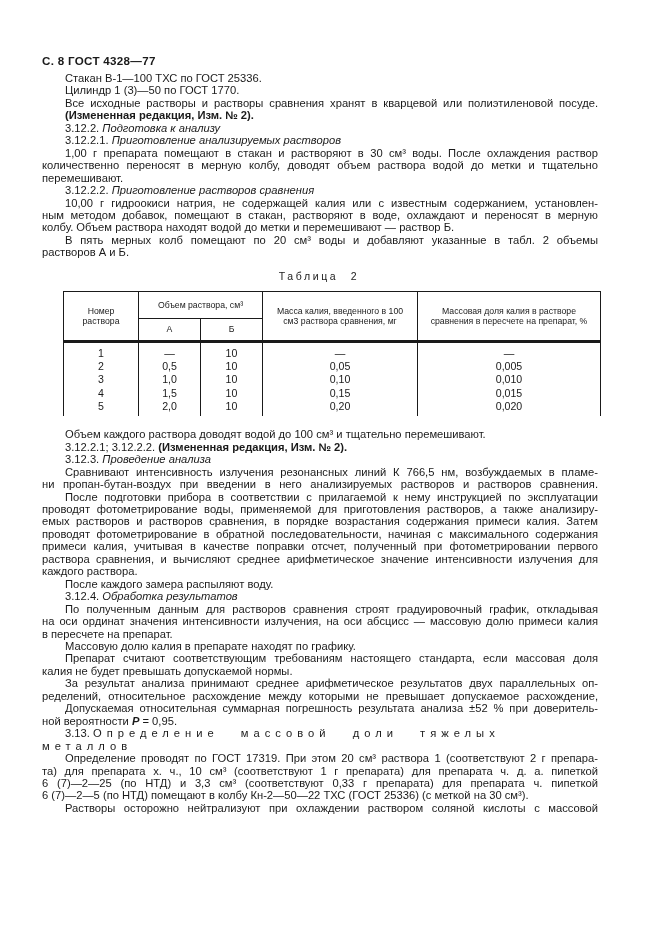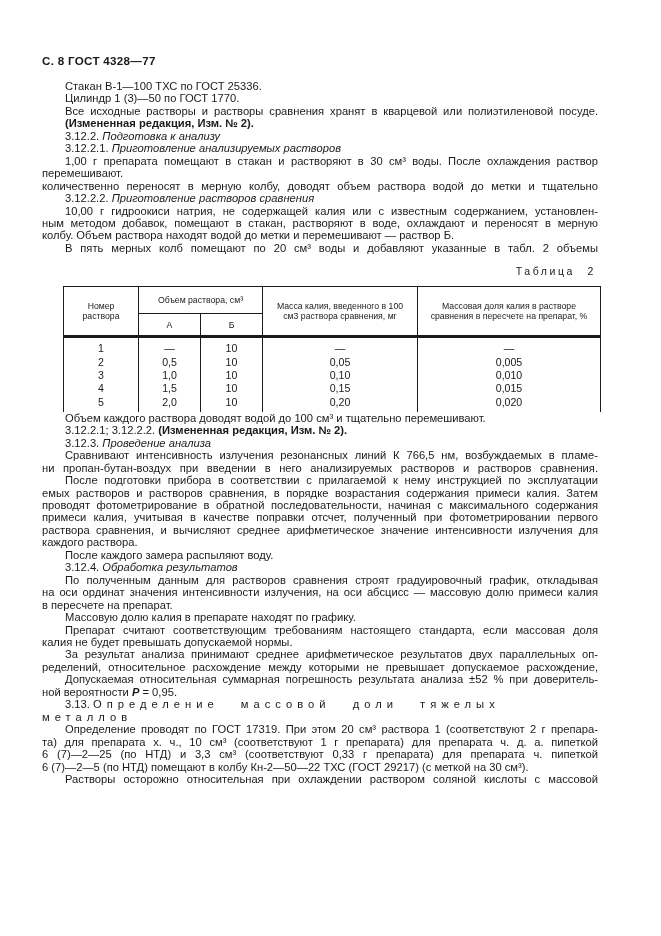--- a/index.html
+++ b/index.html
@@ -5,77 +5,78 @@
   html,body { margin:0; padding:0; background:#e8e8e8; }
   .page {
     position:relative; width:661px; height:936px; background:#ffffff;
     font-family:Liberation Sans, sans-serif; color:#1a1a1a;
     overflow:hidden; margin:0 auto;
   }
   .hdr {
     position:absolute; left:42px; top:54px;
     font-weight:bold; font-size:11.6px; letter-spacing:0.3px;
   }
-  .body-text { position:absolute; left:42px; top:80px; width:556px; }
+  .body-text { position:absolute; left:42px; top:72px; width:556px; }
   .ln { font-size:11.2px; line-height:12.45px; text-align:left; }
   .in { text-indent:23px; }
   .j  { text-align:justify; text-align-last:justify; }
   .b  { font-weight:bold; }
   .i  { font-style:italic; }
   .bi { font-weight:bold; font-style:italic; }
   .sp { letter-spacing:5px; word-spacing:14px; }
 
   .tbl-caption {
-    margin-top:11px; margin-bottom:9px; text-align:right;
+    margin-top:11px; margin-bottom:9px; text-align:center;
     font-size:10.5px; letter-spacing:2.6px; word-spacing:7px; padding-right:2px;
   }
   table.t2 {
     border-collapse:collapse; table-layout:fixed;
     margin-left:21px; width:537px;
     border-top:1px solid #1a1a1a; border-right:1px solid #1a1a1a;
   }
   table.t2 td { border-left:1px solid #1a1a1a; }
   table.t2 thead td {
     text-align:center; vertical-align:middle;
     font-size:8.7px; line-height:10.3px; padding:1px 6px;
   }
   table.t2 thead td.rs { border-bottom:3px solid #1a1a1a; }
   table.t2 thead td.grp { height:24px; border-bottom:1px solid #1a1a1a;margin-left:19px; }
   table.t2 thead tr.sub td { height:19px; border-bottom:3px solid #1a1a1a; }
   table.t2 tbody td {
     text-align:center; font-size:10.6px; line-height:13.3px; padding:0;
   }
   table.t2 tbody tr:first-child td { padding-top:4px; }
   table.t2 tbody tr:last-child td { padding-bottom:3px; }
-  .after-block { }
+  .after-block { margin-top:12px; }
 </style>
 </head>
 <body>
 
 <div class="page">
 
   <div class="hdr">С. 8 ГОСТ 4328—77</div>
 
   <div class="body-text">
 
     <div>
         <div class="ln in"><span>Стакан В-1—100 ТХС по ГОСТ 25336.</span></div>
         <div class="ln in"><span>Цилиндр 1 (3)—50 по ГОСТ 1770.</span></div>
         <div class="ln in j"><span>Все исходные растворы и растворы сравнения хранят в кварцевой или полиэтиленовой посуде.</span></div>
         <div class="ln in"><span class="b">(Измененная редакция, Изм. № 2).</span></div>
         <div class="ln in"><span>3.12.2. </span><span class="i">Подготовка к анализу</span></div>
         <div class="ln in"><span>3.12.2.1. </span><span class="i">Приготовление анализируемых растворов</span></div>
         <div class="ln in j"><span>1,00 г препарата помещают в стакан и растворяют в 30 см³ воды. После охлаждения раствор</span></div>
+        <div class="ln j"><span>количественно переносят в мерную колбу, доводят объем раствора водой до метки и тщательно</span></div>
         <div class="ln"><span>перемешивают.</span></div>
-        <div class="ln j"><span>количественно переносят в мерную колбу, доводят объем раствора водой до метки и тщательно</span></div>
         <div class="ln in"><span>3.12.2.2. </span><span class="i">Приготовление растворов сравнения</span></div>
         <div class="ln in j"><span>10,00 г гидроокиси натрия, не содержащей калия или с известным содержанием, установлен-</span></div>
         <div class="ln j"><span>ным методом добавок, помещают в стакан, растворяют в воде, охлаждают и переносят в мерную</span></div>
         <div class="ln"><span>колбу. Объем раствора находят водой до метки и перемешивают — раствор Б.</span></div>
         <div class="ln in j"><span>В пять мерных колб помещают по 20 см³ воды и добавляют указанные в табл. 2 объемы</span></div>
+        <div class="ln"><span>растворов А и Б.</span></div>
       </div>
 
     <div class="tbl-caption">Таблица 2</div>
 
     <table class="t2">
       <colgroup>
         <col style="width:75px">
           <col style="width:62px">
           <col style="width:62px">
         <col style="width:155px">
@@ -132,20 +133,21 @@
         </tbody>
     </table>
 
     <div class="after-block">
         <div class="ln in"><span>Объем каждого раствора доводят водой до 100 см³ и тщательно перемешивают.</span></div>
         <div class="ln in"><span>3.12.2.1; 3.12.2.2. </span><span class="b">(Измененная редакция, Изм. № 2).</span></div>
         <div class="ln in"><span>3.12.3. </span><span class="i">Проведение анализа</span></div>
         <div class="ln in j"><span>Сравнивают интенсивность излучения резонансных линий К 766,5 нм, возбуждаемых в пламе-</span></div>
         <div class="ln j"><span>ни пропан-бутан-воздух при введении в него анализируемых растворов и растворов сравнения.</span></div>
         <div class="ln in j"><span>После подготовки прибора в соответствии с прилагаемой к нему инструкцией по эксплуатации</span></div>
+        <div class="ln j"><span>проводят фотометрирование воды, применяемой для приготовления растворов, а также анализиру-</span></div>
         <div class="ln j"><span>емых растворов и растворов сравнения, в порядке возрастания содержания примеси калия. Затем</span></div>
         <div class="ln j"><span>проводят фотометрирование в обратной последовательности, начиная с максимального содержания</span></div>
         <div class="ln j"><span>примеси калия, учитывая в качестве поправки отсчет, полученный при фотометрировании первого</span></div>
         <div class="ln j"><span>раствора сравнения, и вычисляют среднее арифметическое значение интенсивности излучения для</span></div>
         <div class="ln"><span>каждого раствора.</span></div>
         <div class="ln in"><span>После каждого замера распыляют воду.</span></div>
         <div class="ln in"><span>3.12.4. </span><span class="i">Обработка результатов</span></div>
         <div class="ln in j"><span>По полученным данным для растворов сравнения строят градуировочный график, откладывая</span></div>
         <div class="ln j"><span>на оси ординат значения интенсивности излучения, на оси абсцисс — массовую долю примеси калия</span></div>
         <div class="ln"><span>в пересчете на препарат.</span></div>
@@ -153,18 +155,18 @@
         <div class="ln in j"><span>Препарат считают соответствующим требованиям настоящего стандарта, если массовая доля</span></div>
         <div class="ln"><span>калия не будет превышать допускаемой нормы.</span></div>
         <div class="ln in j"><span>За результат анализа принимают среднее арифметическое результатов двух параллельных оп-</span></div>
         <div class="ln j"><span>ределений, относительное расхождение между которыми не превышает допускаемое расхождение,</span></div>
         <div class="ln in j"><span>Допускаемая относительная суммарная погрешность результата анализа ±52 % при доверитель-</span></div>
         <div class="ln"><span>ной вероятности </span><span class="bi">Р</span><span> = 0,95.</span></div>
         <div class="ln in"><span>3.13. </span><span class="sp">Определение массовой доли тяжелых металлов</span></div>
         <div class="ln in j"><span>Определение проводят по ГОСТ 17319. При этом 20 см³ раствора 1 (соответствуют 2 г препара-</span></div>
         <div class="ln j"><span>та) для препарата х. ч., 10 см³ (соответствуют 1 г препарата) для препарата ч. д. а. пипеткой</span></div>
         <div class="ln j"><span>6 (7)—2—25 (по НТД) и 3,3 см³ (соответствуют 0,33 г препарата) для препарата ч. пипеткой</span></div>
-        <div class="ln"><span>6 (7)—2—5 (по НТД) помещают в колбу Кн-2—50—22 ТХС (ГОСТ 29217) (с меткой на 30 см³).</span></div>
-        <div class="ln in j"><span>Растворы осторожно относительная при охлаждении раствором соляной кислоты с массовой</span></div>
+        <div class="ln"><span>6 (7)—2—5 (по НТД) помещают в колбу Кн-2—50—22 ТХС (ГОСТ 25336) (с меткой на 30 см³).</span></div>
+        <div class="ln in j"><span>Растворы осторожно нейтрализуют при охлаждении раствором соляной кислоты с массовой</span></div>
       </div>
 
   </div>
 </div>
 
 </body></html>

